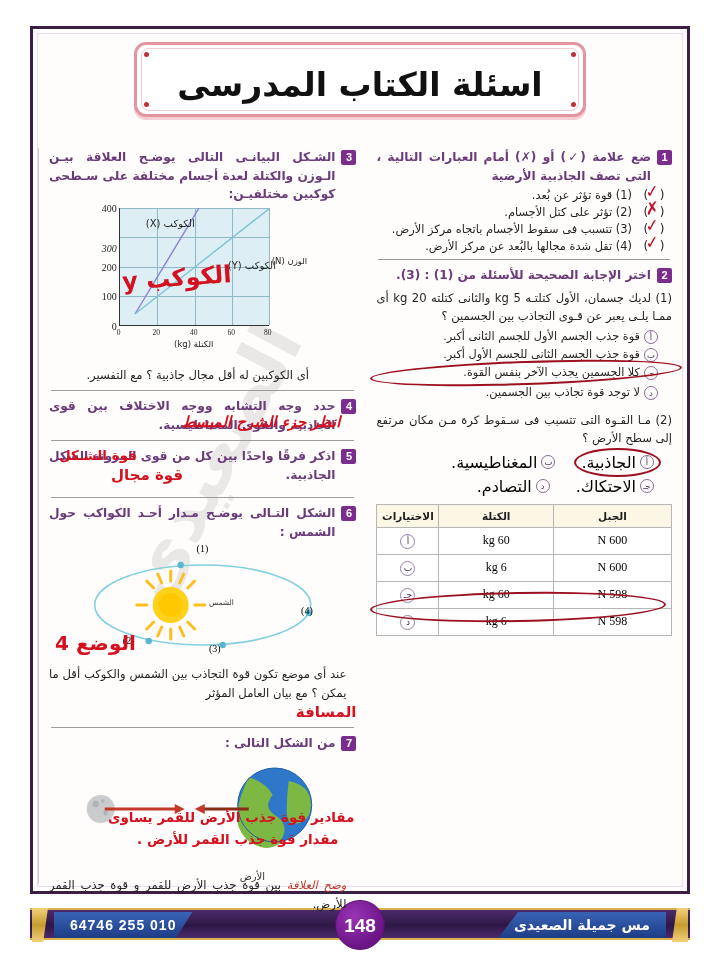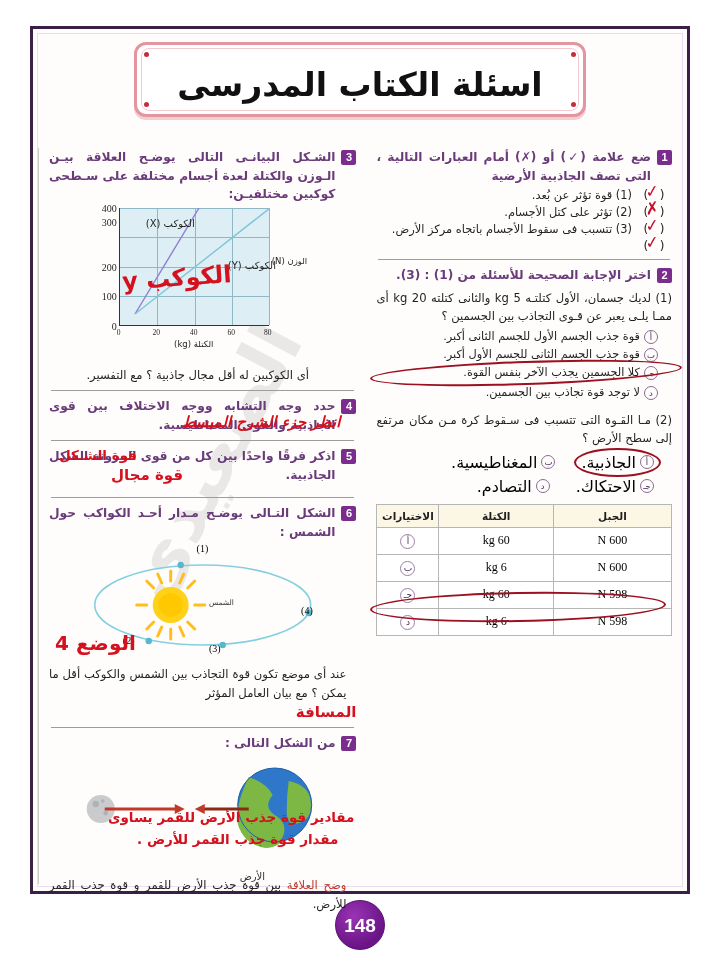--- a/index.html
+++ b/index.html
@@ -461,20 +461,21 @@
           <span class="tf-box">(&nbsp;&nbsp;&nbsp;)
             <span class="mark">✓</span>
           </span>
           <span class="tf-stmt">(3) تتسبب فى سقوط الأجسام باتجاه مركز الأرض.</span>
         </div>
 
         <div class="tf-row">
           <span class="tf-box">(&nbsp;&nbsp;&nbsp;)
             <span class="mark">✓</span>
           </span>
+          <span class="tf-stmt">(4) تقل شدة مجالها بالبُعد عن مركز الأرض.</span>
         </div>
       </div>
 
       <div class="hr"></div>
 
       <div class="q">
         <div class="q-head">
           <span class="qnum">2</span>
           <span class="qtext">اختر الإجابة الصحيحة للأسئلة من (1) : (3).</span>
         </div>
@@ -570,21 +571,21 @@
         </div>
 
         <div class="chart-wrap">
           <div class="chart-row">
             <div class="ylab">
               <span>الوزن (N)</span>
             </div>
             <div class="plot-area" style="height:146px;">
               <div class="yticks">
                 <span style="top:0px;">400</span>
-                <span style="top:14px;">300</span>
+                <span style="top:40px;font-style:italic;">300</span>
                 <span style="top:59px;">200</span>
                 <span style="top:88.5px;">100</span>
                 <span style="top:118px;">0</span>
               </div>
 
               <div class="plot">
                 <div class="gridh" style="top:0px;"></div>
                 <div class="gridh" style="top:29.5px;"></div>
                 <div class="gridh" style="top:59px;"></div>
                 <div class="gridh" style="top:88.5px;"></div>
@@ -723,25 +724,31 @@
               <line x1="196" y1="54" x2="148" y2="54" stroke="#8a2b15" stroke-width="3"></line>
               <polygon points="142,54 152,49 152,59" fill="#c0392b"></polygon>
             </g>
           </svg>
           <span style="position:absolute; left:62%; top:116px; font-size:10px; color:#333;">الأرض</span>
           <span class="hand-red" style="position:absolute; right:18px; top:76px; font-size:13.5px;">مقدار قوة جذب القمر للأرض .</span>
           <span class="hand-red" style="position:absolute; right:2px; top:54px; font-size:13.5px;">مقادير قوة جذب الأرض للقمر يساوى</span>
         </div>
 
         <div class="stmt" style="margin-top:-14px; text-align:justify;">
-          <span style="color:#c0392b;">وضح العلاقة</span>
+          <span style="color:#c0392b;font-style:italic;">وضح العلاقة</span>
           <span>بين قوة جذب الأرض للقمر و قوة جذب القمر للأرض.</span>
         </div>
       </div>
 
     </div>
   </div>
 
   <div class="footer">
+    <div class="footer-bar">
+      <span class="gold-end l"></span>
+      <span class="gold-end r"></span>
+      <span class="ribbon left">010 255 64746</span>
+      <span class="ribbon right">مس جميلة الصعيدى</span>
+    </div>
     <div class="page-badge">148</div>
   </div>
 
 </div>
 
 </body></html>

